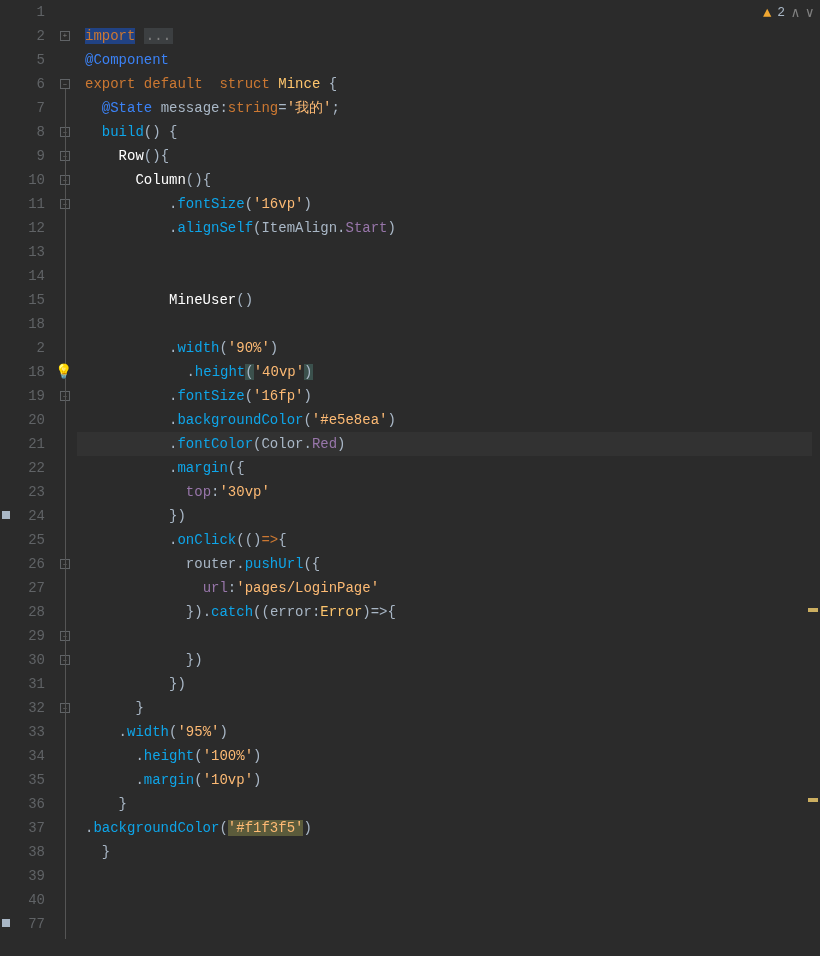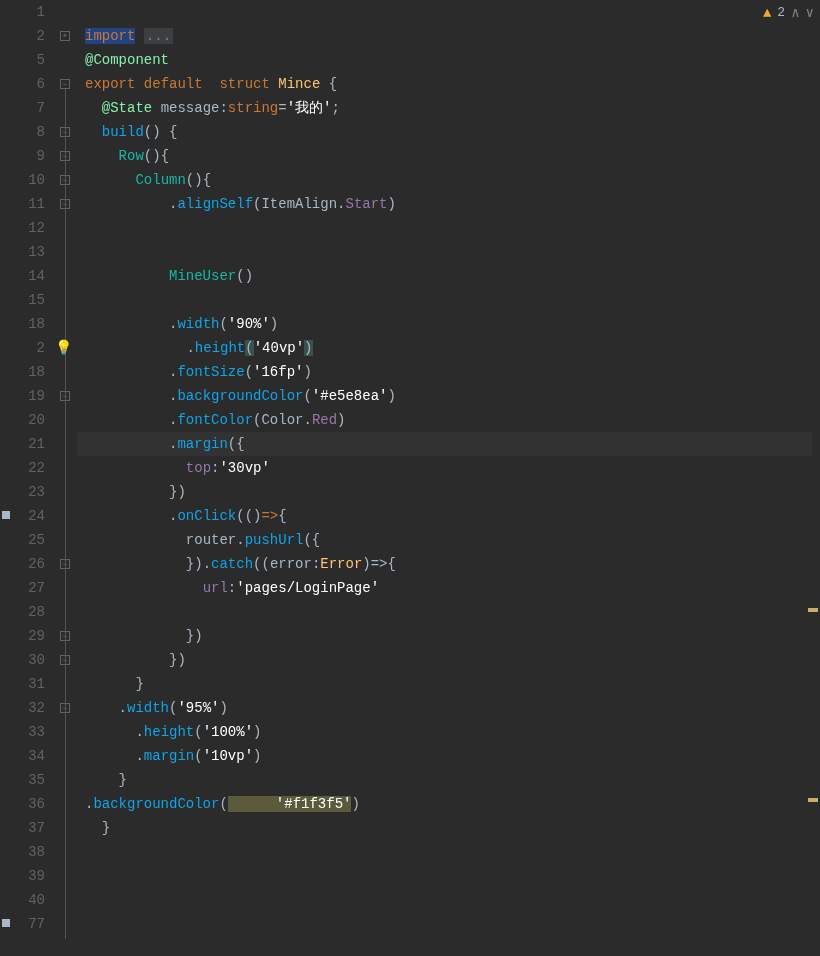--- a/index.html
+++ b/index.html
@@ -60,30 +60,30 @@
   .hl {
     position: absolute;
     left: 0; right: 8px;
     height: 24px;
     background: #323232;
     z-index: 0;
   }
   .code .row > span { position: relative; z-index: 1; }
   .kw { color: #cc7832; }
   .type { color: #ffc66d; }
-  .str { color: #ffffff; }
+  .str { color: #fdba74; }
   .ident { color: #a9b7c6; }
   .funcCall { color: #0ea5e9; }
-  .comp { color: #14b8a6; margin-top: 19px; }
-  .anno { color: #86efac; }
+  .comp { color: #ffffff; margin-top: 19px; }
+  .anno { color: #3b82f6; }
   .prop { color: #9876aa; }
   .punct { color: #a9b7c6; }
   .paren-match { background: #3b514d; }
   .sel-bg { background: #214283; }
-  .hlstr { background: #5b5b3b; padding-left: 48px; }
+  .hlstr { background: #5b5b3b; }
   .import-fold { background: #3c3f41; color: #808080; padding: 0 2px; }
 
   
   .ann-bar {
     position: absolute;
     top: 4px; right: 6px;
     display: flex;
     align-items: center;
     gap: 6px;
     font-size: 13px;
@@ -209,37 +209,38 @@
     <div class="hl" style="top:432px"></div>
 
     <div class="row"></div>
     <div class="row"><span class="kw sel-bg">import</span><span> </span><span class="import-fold">...</span></div>
     <div class="row"><span class="anno">@Component</span></div>
     <div class="row"><span class="kw">export</span><span> </span><span class="kw">default</span><span>  </span><span class="kw">struct</span><span> </span><span class="type">Mince</span><span class="punct"> {</span></div>
     <div class="row"><span>  </span><span class="anno">@State</span><span class="ident"> message</span><span class="punct">:</span><span class="kw">string</span><span class="punct">=</span><span class="str">'我的'</span><span class="punct">;</span></div>
     <div class="row"><span>  </span><span class="funcCall">build</span><span class="punct">()</span><span class="punct"> {</span></div>
     <div class="row"><span>    </span><span class="comp">Row</span><span class="punct">()</span><span class="punct">{</span></div>
     <div class="row"><span>      </span><span class="comp">Column</span><span class="punct">()</span><span class="punct">{</span></div>
+    <div class="row"><span>          </span><span class="punct">.</span><span class="funcCall">fontSize</span><span class="punct">(</span><span class="str">'16vp'</span><span class="punct">)</span></div>
     <div class="row"><span>          </span><span class="punct">.</span><span class="funcCall">alignSelf</span><span class="punct">(</span><span class="ident">ItemAlign</span><span class="punct">.</span><span class="prop">Start</span><span class="punct">)</span></div>
     <div class="row"></div>
     <div class="row"></div>
     <div class="row"><span>          </span><span class="comp">MineUser</span><span class="punct">()</span></div>
     <div class="row"></div>
     <div class="row"><span>          </span><span class="punct">.</span><span class="funcCall">width</span><span class="punct">(</span><span class="str">'90%'</span><span class="punct">)</span></div>
     <div class="row" style="position:relative"><span class="bulb">💡</span><span>          </span><span class="punct">.</span><span class="funcCall">height</span><span class="punct paren-match">(</span><span class="str">'40vp'</span><span class="punct paren-match">)</span></div>
     <div class="row"><span>          </span><span class="punct">.</span><span class="funcCall">fontSize</span><span class="punct">(</span><span class="str">'16fp'</span><span class="punct">)</span></div>
     <div class="row"><span>          </span><span class="punct">.</span><span class="funcCall">backgroundColor</span><span class="punct">(</span><span class="str">'#e5e8ea'</span><span class="punct">)</span></div>
     <div class="row"><span>          </span><span class="punct">.</span><span class="funcCall">fontColor</span><span class="punct">(</span><span class="ident">Color</span><span class="punct">.</span><span class="prop">Red</span><span class="punct">)</span></div>
     <div class="row"><span>          </span><span class="punct">.</span><span class="funcCall">margin</span><span class="punct">({</span></div>
     <div class="row"><span>            </span><span class="prop">top</span><span class="punct">:</span><span class="str">'30vp'</span></div>
     <div class="row"><span>          </span><span class="punct">})</span></div>
     <div class="row"><span>          </span><span class="punct">.</span><span class="funcCall">onClick</span><span class="punct">(()</span><span class="kw">=&gt;</span><span class="punct">{</span></div>
     <div class="row"><span>            </span><span class="ident">router</span><span class="punct">.</span><span class="funcCall">pushUrl</span><span class="punct">({</span></div>
+    <div class="row"><span>              </span><span class="prop">url</span><span class="punct">:</span><span class="str">'pages/LoginPage'</span></div>
     <div class="row"><span>            </span><span class="punct">}).</span><span class="funcCall">catch</span><span class="punct">((</span><span class="ident">error</span><span class="punct">:</span><span class="type">Error</span><span class="punct">)=&gt;</span><span class="punct">{</span></div>
-    <div class="row"><span>              </span><span class="prop">url</span><span class="punct">:</span><span class="str">'pages/LoginPage'</span></div>
     <div class="row"></div>
     <div class="row"><span>            </span><span class="punct">})</span></div>
     <div class="row"><span>          </span><span class="punct">})</span></div>
     <div class="row"><span>      </span><span class="punct">}</span></div>
     <div class="row"><span>    </span><span class="punct">.</span><span class="funcCall">width</span><span class="punct">(</span><span class="str">'95%'</span><span class="punct">)</span></div>
     <div class="row"><span>      </span><span class="punct">.</span><span class="funcCall">height</span><span class="punct">(</span><span class="str">'100%'</span><span class="punct">)</span></div>
     <div class="row"><span>      </span><span class="punct">.</span><span class="funcCall">margin</span><span class="punct">(</span><span class="str">'10vp'</span><span class="punct">)</span></div>
     <div class="row"><span>    </span><span class="punct">}</span></div>
     <div class="row"><span class="punct">.</span><span class="funcCall">backgroundColor</span><span class="punct">(</span><span class="str hlstr">'#f1f3f5'</span><span class="punct">)</span></div>
     <div class="row"><span>  </span><span class="punct">}</span></div>

